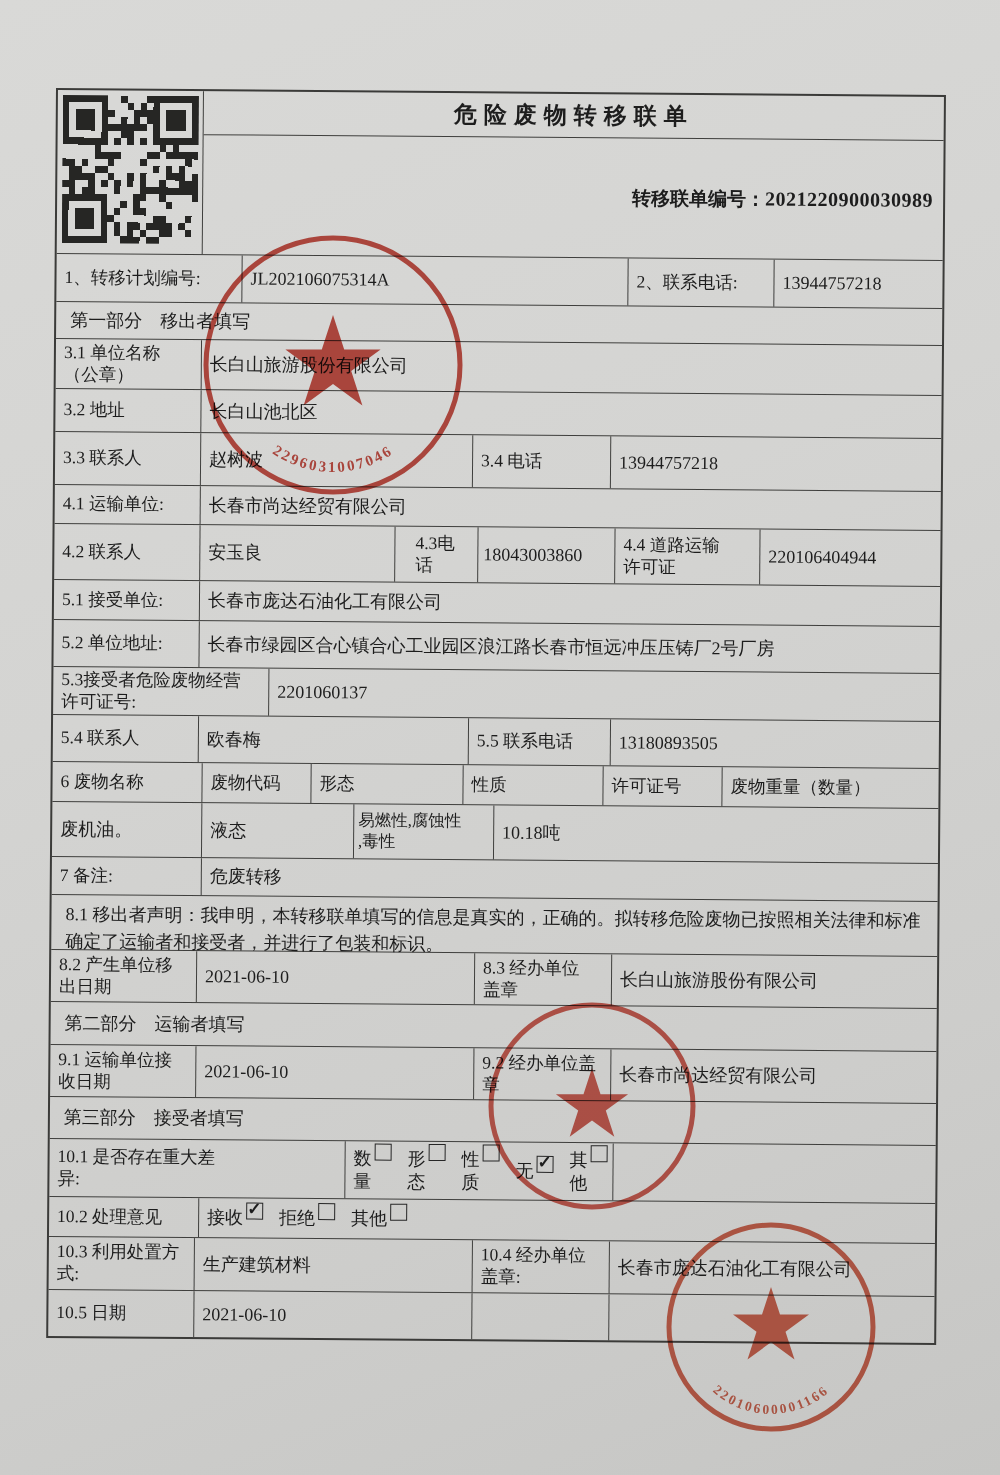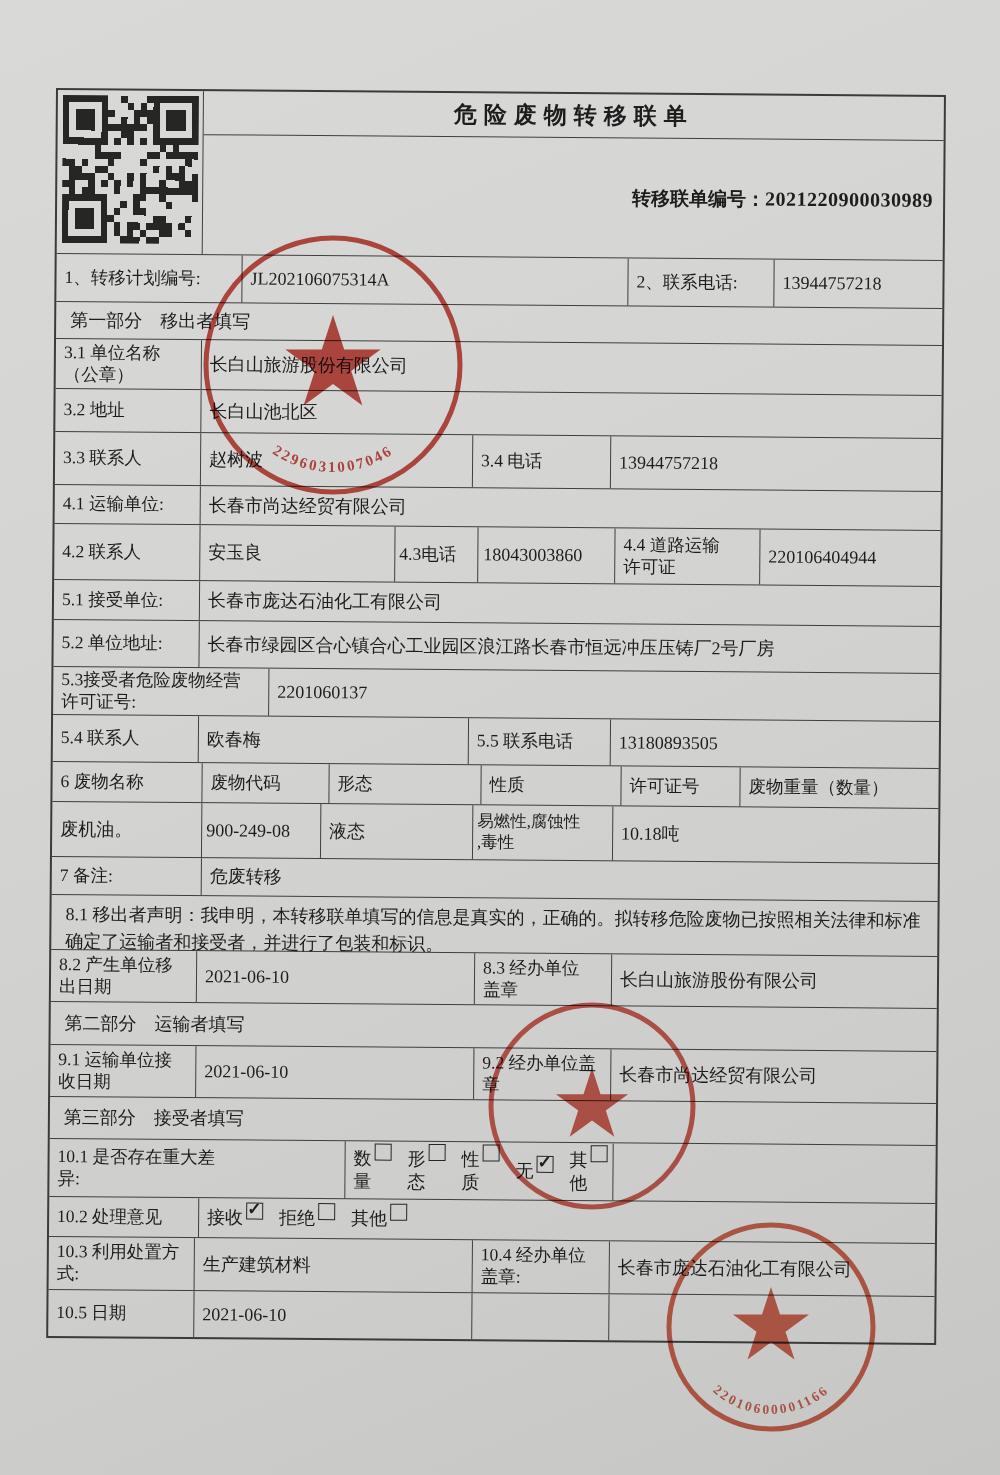--- a/index.html
+++ b/index.html
@@ -332,21 +332,21 @@
     </div>
 
     <div class="row" style="height:39px">
       <div class="c" style="width:145px">4.1 运输单位:</div>
       <div class="c val fx">长春市尚达经贸有限公司</div>
     </div>
 
     <div class="row" style="height:56px">
       <div class="c" style="width:145px">4.2 联系人</div>
       <div class="c val" style="width:195px">安玉良</div>
-      <div class="c" style="width:83px;padding:2px 4px">4.3电话</div>
+      <div class="c" style="width:83px;padding:2px 20px">4.3电话</div>
       <div class="c val" style="width:137px;padding:2px 5px">18043003860</div>
       <div class="c pre" style="width:145px">4.4 道路运输
 许可证</div>
       <div class="c val fx">220106404944</div>
     </div>
 
     <div class="row" style="height:40px">
       <div class="c" style="width:145px">5.1 接受单位:</div>
       <div class="c val fx">长春市庞达石油化工有限公司</div>
     </div>
@@ -364,30 +364,29 @@
 
     <div class="row" style="height:47px">
       <div class="c" style="width:145px">5.4 联系人</div>
       <div class="c val" style="width:270px">欧春梅</div>
       <div class="c" style="width:142px">5.5 联系电话</div>
       <div class="c val fx">13180893505</div>
     </div>
 
     <div class="row" style="height:40px">
       <div class="c" style="width:149px">6 废物名称</div>
-      <div class="c" style="width:127px">废物代码</div>
+      <div class="c" style="width:109px">废物代码</div>
       <div class="c" style="width:152px">形态</div>
       <div class="c" style="width:140px">性质</div>
       <div class="c" style="width:119px">许可证号</div>
       <div class="c fx">废物重量（数量）</div>
     </div>
 
     <div class="row" style="height:55px">
       <div class="c val" style="width:149px">废机油。</div>
-      <div class="c val" style="width:119px;padding:2px 4px">900-249-08</div>
       <div class="c val" style="width:152px">液态</div>
       <div class="c val pre" style="width:140px;padding:2px 4px;font-size:16.5px">易燃性,腐蚀性
 ,毒性</div>
       <div class="c val fx">10.18吨</div>
     </div>
 
     <div class="row" style="height:38px">
       <div class="c" style="width:149px">7 备注:</div>
       <div class="c val fx">危废转移</div>
     </div>

